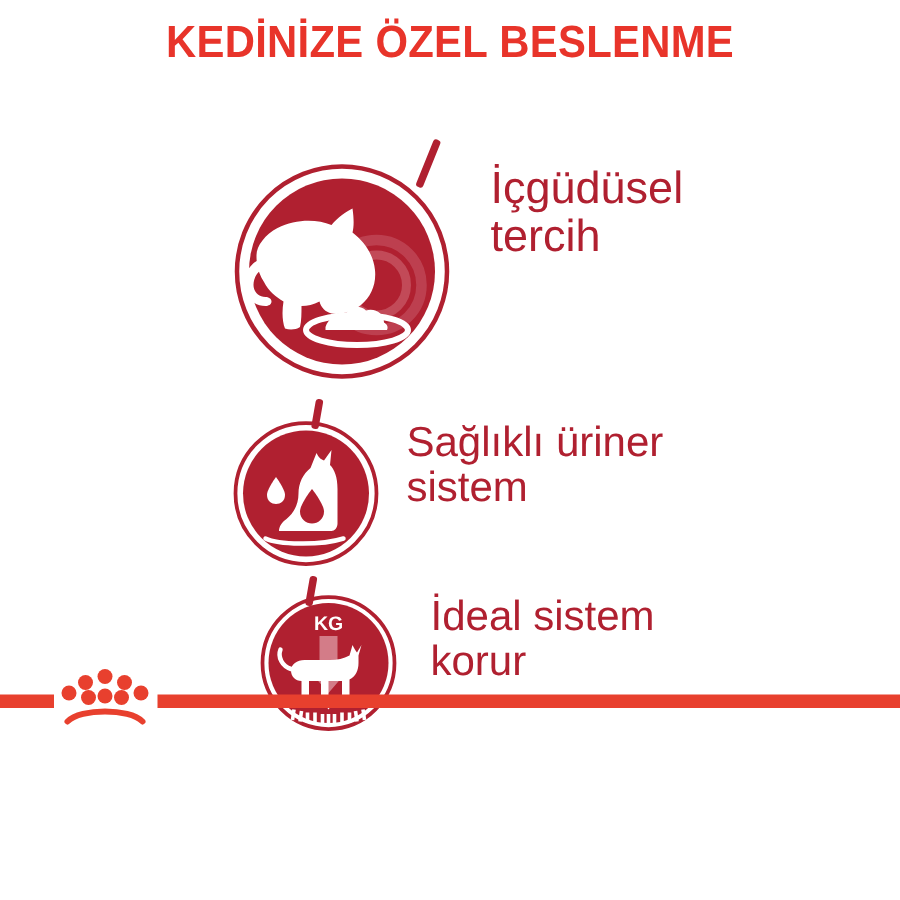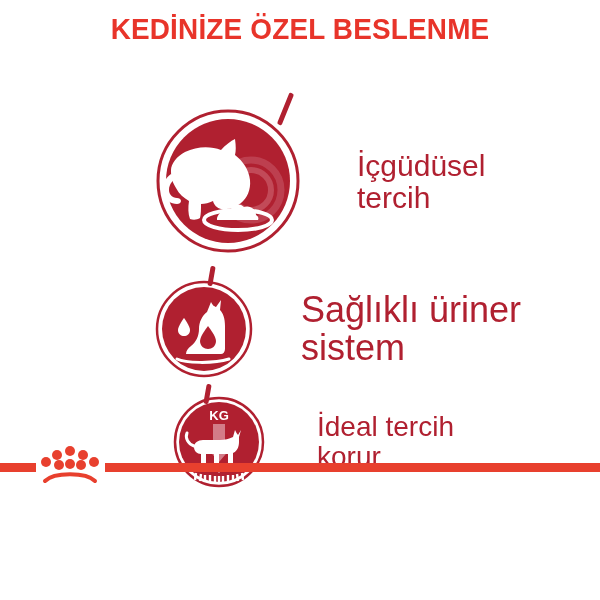--- a/index.html
+++ b/index.html
@@ -38,22 +38,21 @@
   .features {
     position: absolute;
     top: 100px;
     left: 0;
     width: 600px;
     height: 420px;
   }
   .feature {
     position: absolute;
     display: flex;
-    align-items: center;
-    gap: 30px;
+    align-items: flex-start;
   }
   .feature-1 { top: 8px;   left: 155px; }
   .feature-2 { top: 180px; left: 155px; }
   .feature-3 { top: 296px; left: 173px; }
 
   .icon-wrap {
     position: relative;
     flex: 0 0 auto;
   }
   .icon-wrap svg { display: block; }
@@ -64,21 +63,21 @@
     font-weight: normal;
     line-height: 1.06;
     white-space: pre-line;
   }
   .feature-1 .feature-label {
     font-size: 30px;
     margin-left: 26px;
     margin-top: 2px;
   }
   .feature-2 .feature-label {
-    font-size: 36px;
+    font-size: 28px;
     margin-left: 18px;
   }
   .feature-3 .feature-label {
     font-size: 28px;
     margin-left: 22px;
   }
 
   
   .connector {
     position: absolute;
@@ -237,21 +236,21 @@
             <line x1="42" y1="87" x2="42" y2="80"></line>
             <line x1="46" y1="87" x2="46" y2="80"></line>
             <line x1="50" y1="87" x2="50" y2="80"></line>
             <line x1="55" y1="86" x2="55" y2="79"></line>
             <line x1="60" y1="86" x2="60" y2="79"></line>
             <line x1="65" y1="85" x2="64" y2="78"></line>
             <line x1="70" y1="84" x2="69" y2="77"></line>
           </g>
         </svg>
       </div>
-      <div class="feature-label">İdeal tercih
+      <div class="feature-label">İdeal sistem
 korur</div>
     </div>
 
   </div>
 
   <div class="connector conn-1-2"></div>
   <div class="connector conn-2-3"></div>
   <div class="connector conn-bottom"></div>
 
   <div class="footer">

